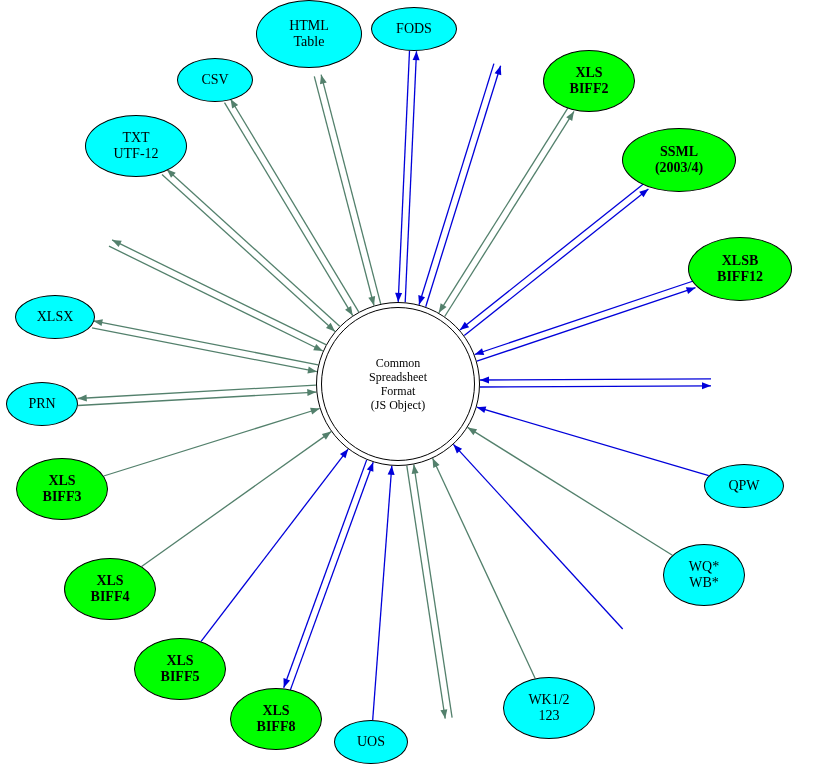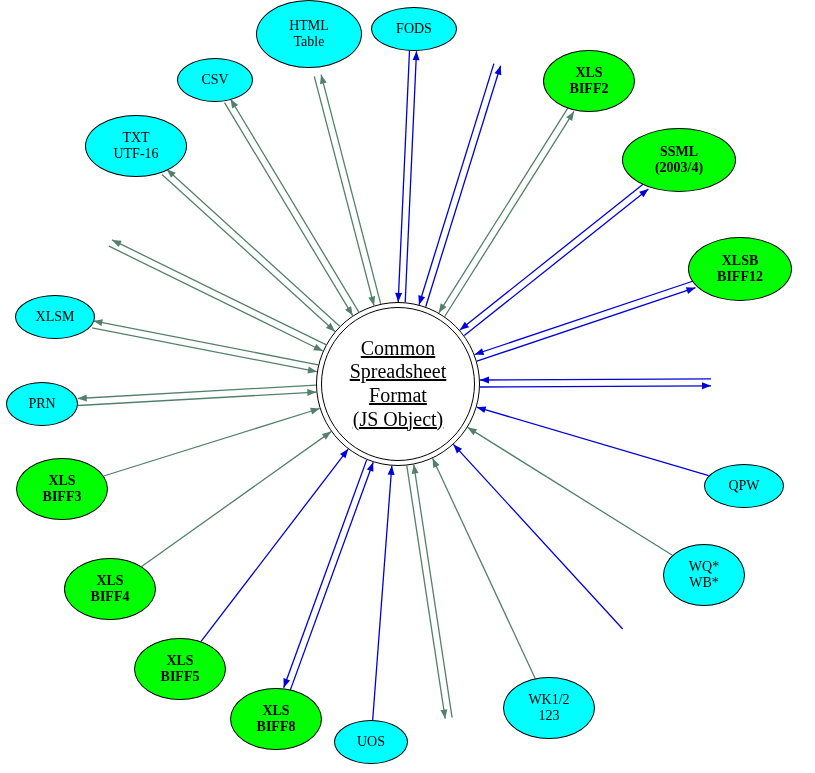--- a/index.html
+++ b/index.html
@@ -52,24 +52,23 @@
   .csf::after {
     content: "";
     position: absolute;
     left: 4px; top: 4px; right: 4px; bottom: 4px;
     border: 1px solid #000000;
     border-radius: 50%;
     pointer-events: none;
   }
   .csf .lbl {
     white-space: pre-line;
-    font-size: 20px;
+    font-size: 12px;
     line-height: 1.18;
     color: #000000;
-    text-decoration: underline;
   }
 </style>
 </head>
 <body>
 
 <div class="diagram">
 
   <svg id="edges" width="815" height="773">
       <defs>
         <marker id="arrow-blue" viewBox="0 0 10 10" refX="9.5" refY="5" markerWidth="10" markerHeight="10" orient="auto" markerUnits="userSpaceOnUse">
@@ -188,26 +187,26 @@
   <div class="node green" id="node-biff3" style="left:16px;top:458px;width:92px;height:62px">
     <span class="lbl">XLS
 BIFF3</span>
   </div>
 
   <div class="node cyan" id="node-prn" style="left:6px;top:382px;width:72px;height:44px">
     <span class="lbl">PRN</span>
   </div>
 
   <div class="node cyan" id="node-sylk" style="left:15px;top:295px;width:80px;height:44px">
-    <span class="lbl">XLSM</span>
+    <span class="lbl">XLSX</span>
   </div>
 
 
   <div class="node cyan" id="node-txt" style="left:85px;top:115px;width:102px;height:62px">
     <span class="lbl">TXT
-UTF-16</span>
+UTF-12</span>
   </div>
 
   <div class="node cyan" id="node-csv" style="left:177px;top:58px;width:76px;height:44px">
     <span class="lbl">CSV</span>
   </div>
 
 </div>
 
 </body></html>

